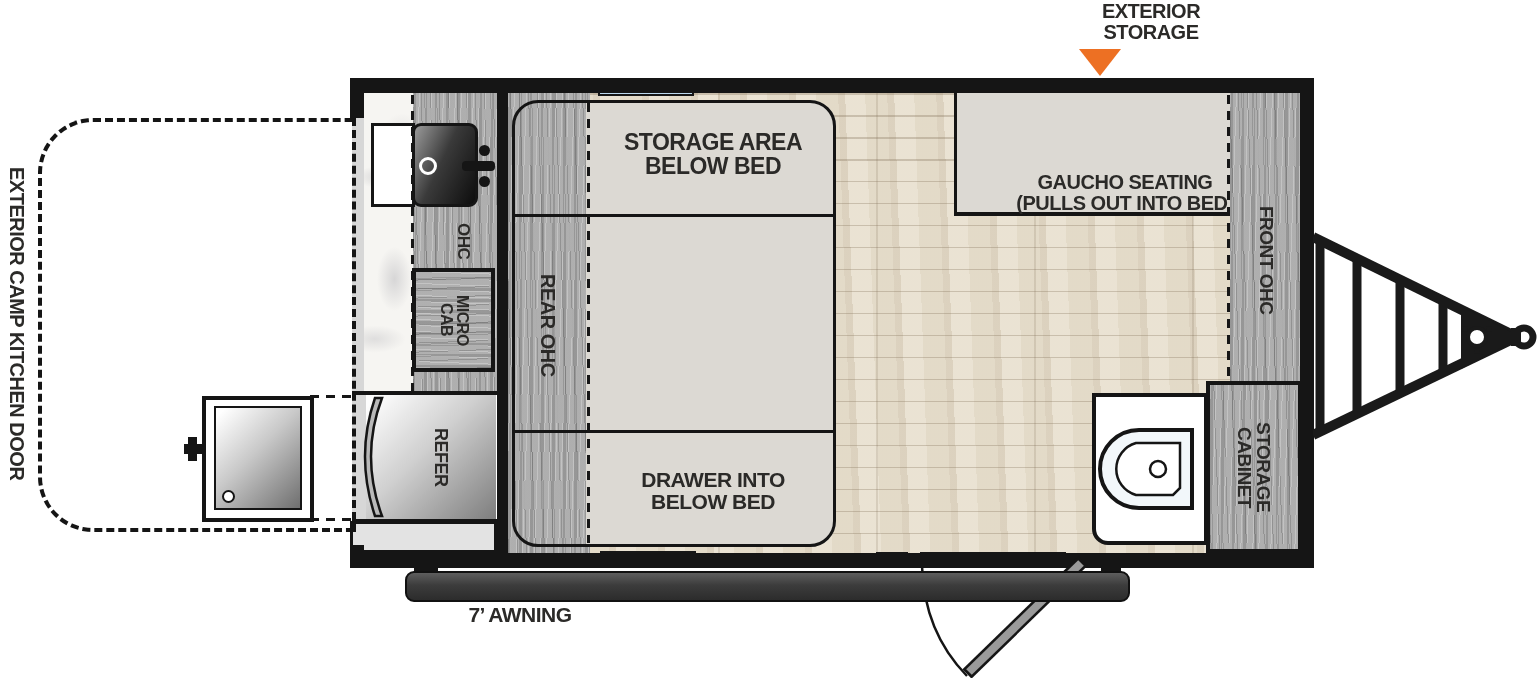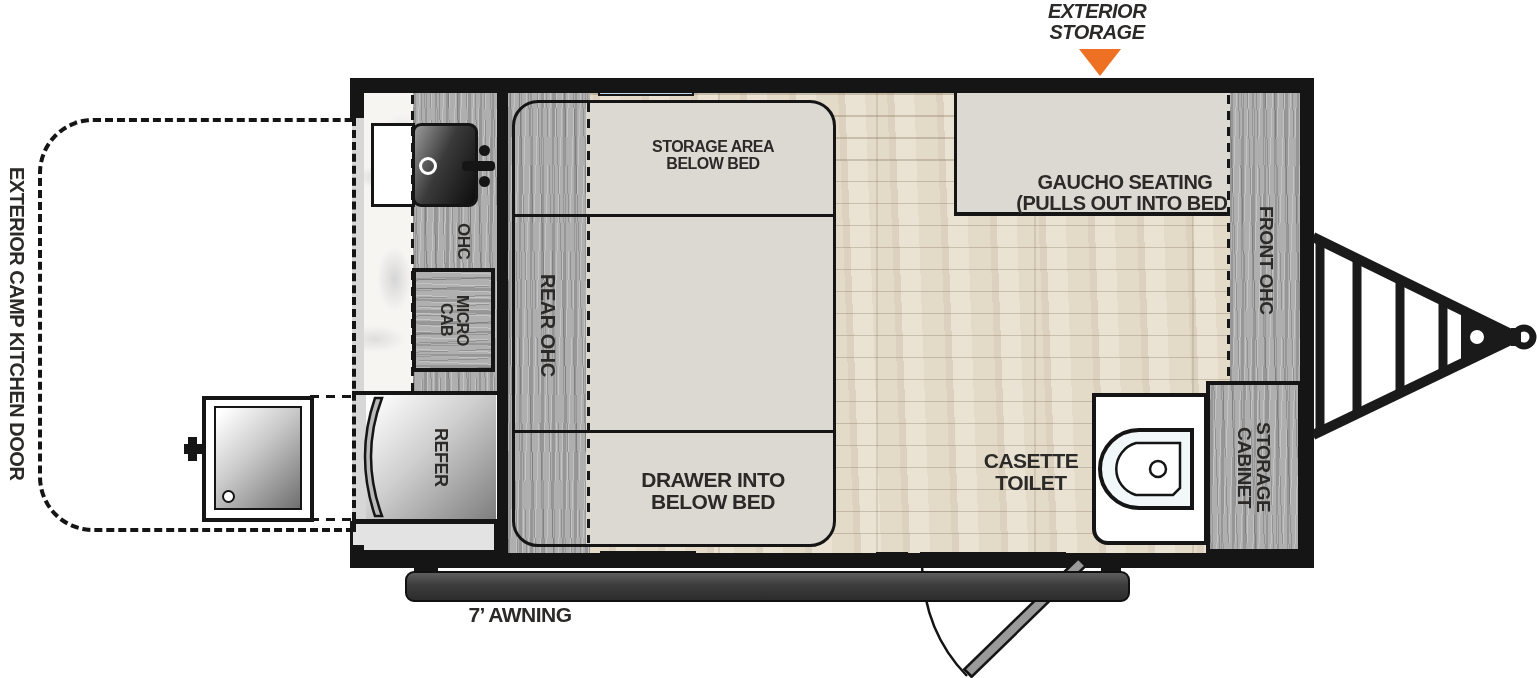--- a/index.html
+++ b/index.html
@@ -87,59 +87,57 @@
 
   <div class="abs blk" style="left:497px;top:93px;width:13px;height:460px;"></div>
 
   <div class="abs wood" style="left:508px;top:93px;width:82px;height:460px;"></div>
   <div class="abs bedfill" style="left:586px;top:100px;width:250px;height:447px;border-radius:0 26px 26px 0;"></div>
   <div class="abs" style="left:512px;top:100px;width:318px;height:441px;border:3px solid #151515;border-radius:26px;"></div>
   <div class="abs blk" style="left:513px;top:214px;width:322px;height:3px;"></div>
   <div class="abs blk" style="left:513px;top:430px;width:322px;height:3px;"></div>
   <div class="abs vdash" style="left:587px;top:103px;height:440px;"></div>
   <div class="abs vlbl" style="left:508px;top:220px;width:80px;height:210px;font-size:20px;">REAR OHC</div>
-  <div class="abs lbl" style="left:600px;top:139px;width:226px;font-size:16px;">STORAGE AREA
+  <div class="abs lbl" style="left:600px;top:131px;width:226px;font-size:23px;">STORAGE AREA
 BELOW BED</div>
   <div class="abs lbl" style="left:600px;top:469px;width:226px;font-size:21px;">DRAWER INTO
 BELOW BED</div>
 
   <div class="abs bedfill" style="left:954px;top:93px;width:274px;height:119px;border-left:3px solid #151515;"></div>
   <div class="abs blk" style="left:954px;top:212px;width:348px;height:4px;"></div>
   <div class="abs lbl" style="left:990px;top:131px;width:270px;font-size:20px;margin-top:41px;">GAUCHO SEATING
 (PULLS OUT INTO BED)</div>
 
   <div class="abs wood" style="left:1230px;top:93px;width:72px;height:290px;"></div>
   <div class="abs vdash" style="left:1227px;top:95px;height:286px;"></div>
   <div class="abs vlbl" style="left:1230px;top:140px;width:72px;height:240px;font-size:19px;">FRONT OHC</div>
 
   <div class="abs" style="left:1092px;top:393px;width:108px;height:144px;background:#fff;border:4px solid #151515;border-bottom-left-radius:16px;"></div>
   <svg class="abs" style="left:1092px;top:393px;" width="116" height="150" viewBox="0 0 116 150">
     <path d="M100 37 L47 37 A38 38 0 0 0 47 115 L100 115 Z" fill="#f2f7fa" stroke="#151515" stroke-width="4"></path>
     <path d="M88 50 L44 50 A27 27 0 0 0 44 102 L81 102 L88 95 Z" fill="#fff" stroke="#151515" stroke-width="2.5"></path>
     <circle cx="66" cy="76" r="8" fill="#fff" stroke="#151515" stroke-width="2.5"></circle>
   </svg>
-  <div class="abs lbl" style="left:971px;top:450px;width:120px;font-size:21px;">CASETTE
-TOILET</div>
 
   <div class="abs wood" style="left:1206px;top:381px;width:88px;height:164px;border:4px solid #151515;"></div>
   <div class="abs vlbl" style="left:1206px;top:381px;width:96px;height:172px;font-size:19px;">STORAGE
 CABINET</div>
 
   <div class="abs win" style="left:598px;top:82px;width:92px;height:10px;"></div>
   <div class="abs win" style="left:600px;top:551px;width:92px;height:10px;"></div>
   <div class="abs win" style="left:876px;top:552px;width:28px;height:9px;"></div>
   <div class="abs win" style="left:920px;top:552px;width:142px;height:9px;"></div>
 
   <div class="abs blk" style="left:350px;top:78px;width:964px;height:15px;"></div>
   <div class="abs blk" style="left:350px;top:553px;width:964px;height:15px;"></div>
   <div class="abs blk" style="left:1300px;top:78px;width:14px;height:490px;"></div>
   <div class="abs blk" style="left:350px;top:78px;width:14px;height:40px;"></div>
   <div class="abs blk" style="left:350px;top:545px;width:14px;height:23px;"></div>
 
-  <div class="abs lbl" style="left:1037px;top:1px;width:120px;font-size:20px;font-style:italic;">EXTERIOR
+  <div class="abs lbl" style="left:1091px;top:1px;width:120px;font-size:20px;">EXTERIOR
 STORAGE</div>
   <div class="abs" style="left:1079px;top:49px;width:0;height:0;border-left:21px solid transparent;border-right:21px solid transparent;border-top:27px solid #ED7023;"></div>
 
   <div class="abs" style="left:38px;top:118px;width:310px;height:406px;border:4px dashed #151515;border-radius:55px 0 0 55px;"></div>
   <div class="abs vlbl" style="left:0px;top:118px;width:34px;height:412px;font-size:20px;">EXTERIOR CAMP KITCHEN DOOR</div>
 
   <div class="abs" style="left:202px;top:396px;width:104px;height:118px;background:#fff;border:4px solid #151515;"></div>
   <div class="abs" style="left:214px;top:406px;width:84px;height:100px;background:linear-gradient(135deg,#ffffff 5%,#c9c9c9 45%,#6f6f6f 100%);border:2px solid #151515;"></div>
   <div class="abs" style="left:222px;top:490px;width:9px;height:9px;background:#fff;border:2px solid #151515;border-radius:50%;"></div>
   <div class="abs blk" style="left:184px;top:444px;width:18px;height:10px;"></div>

